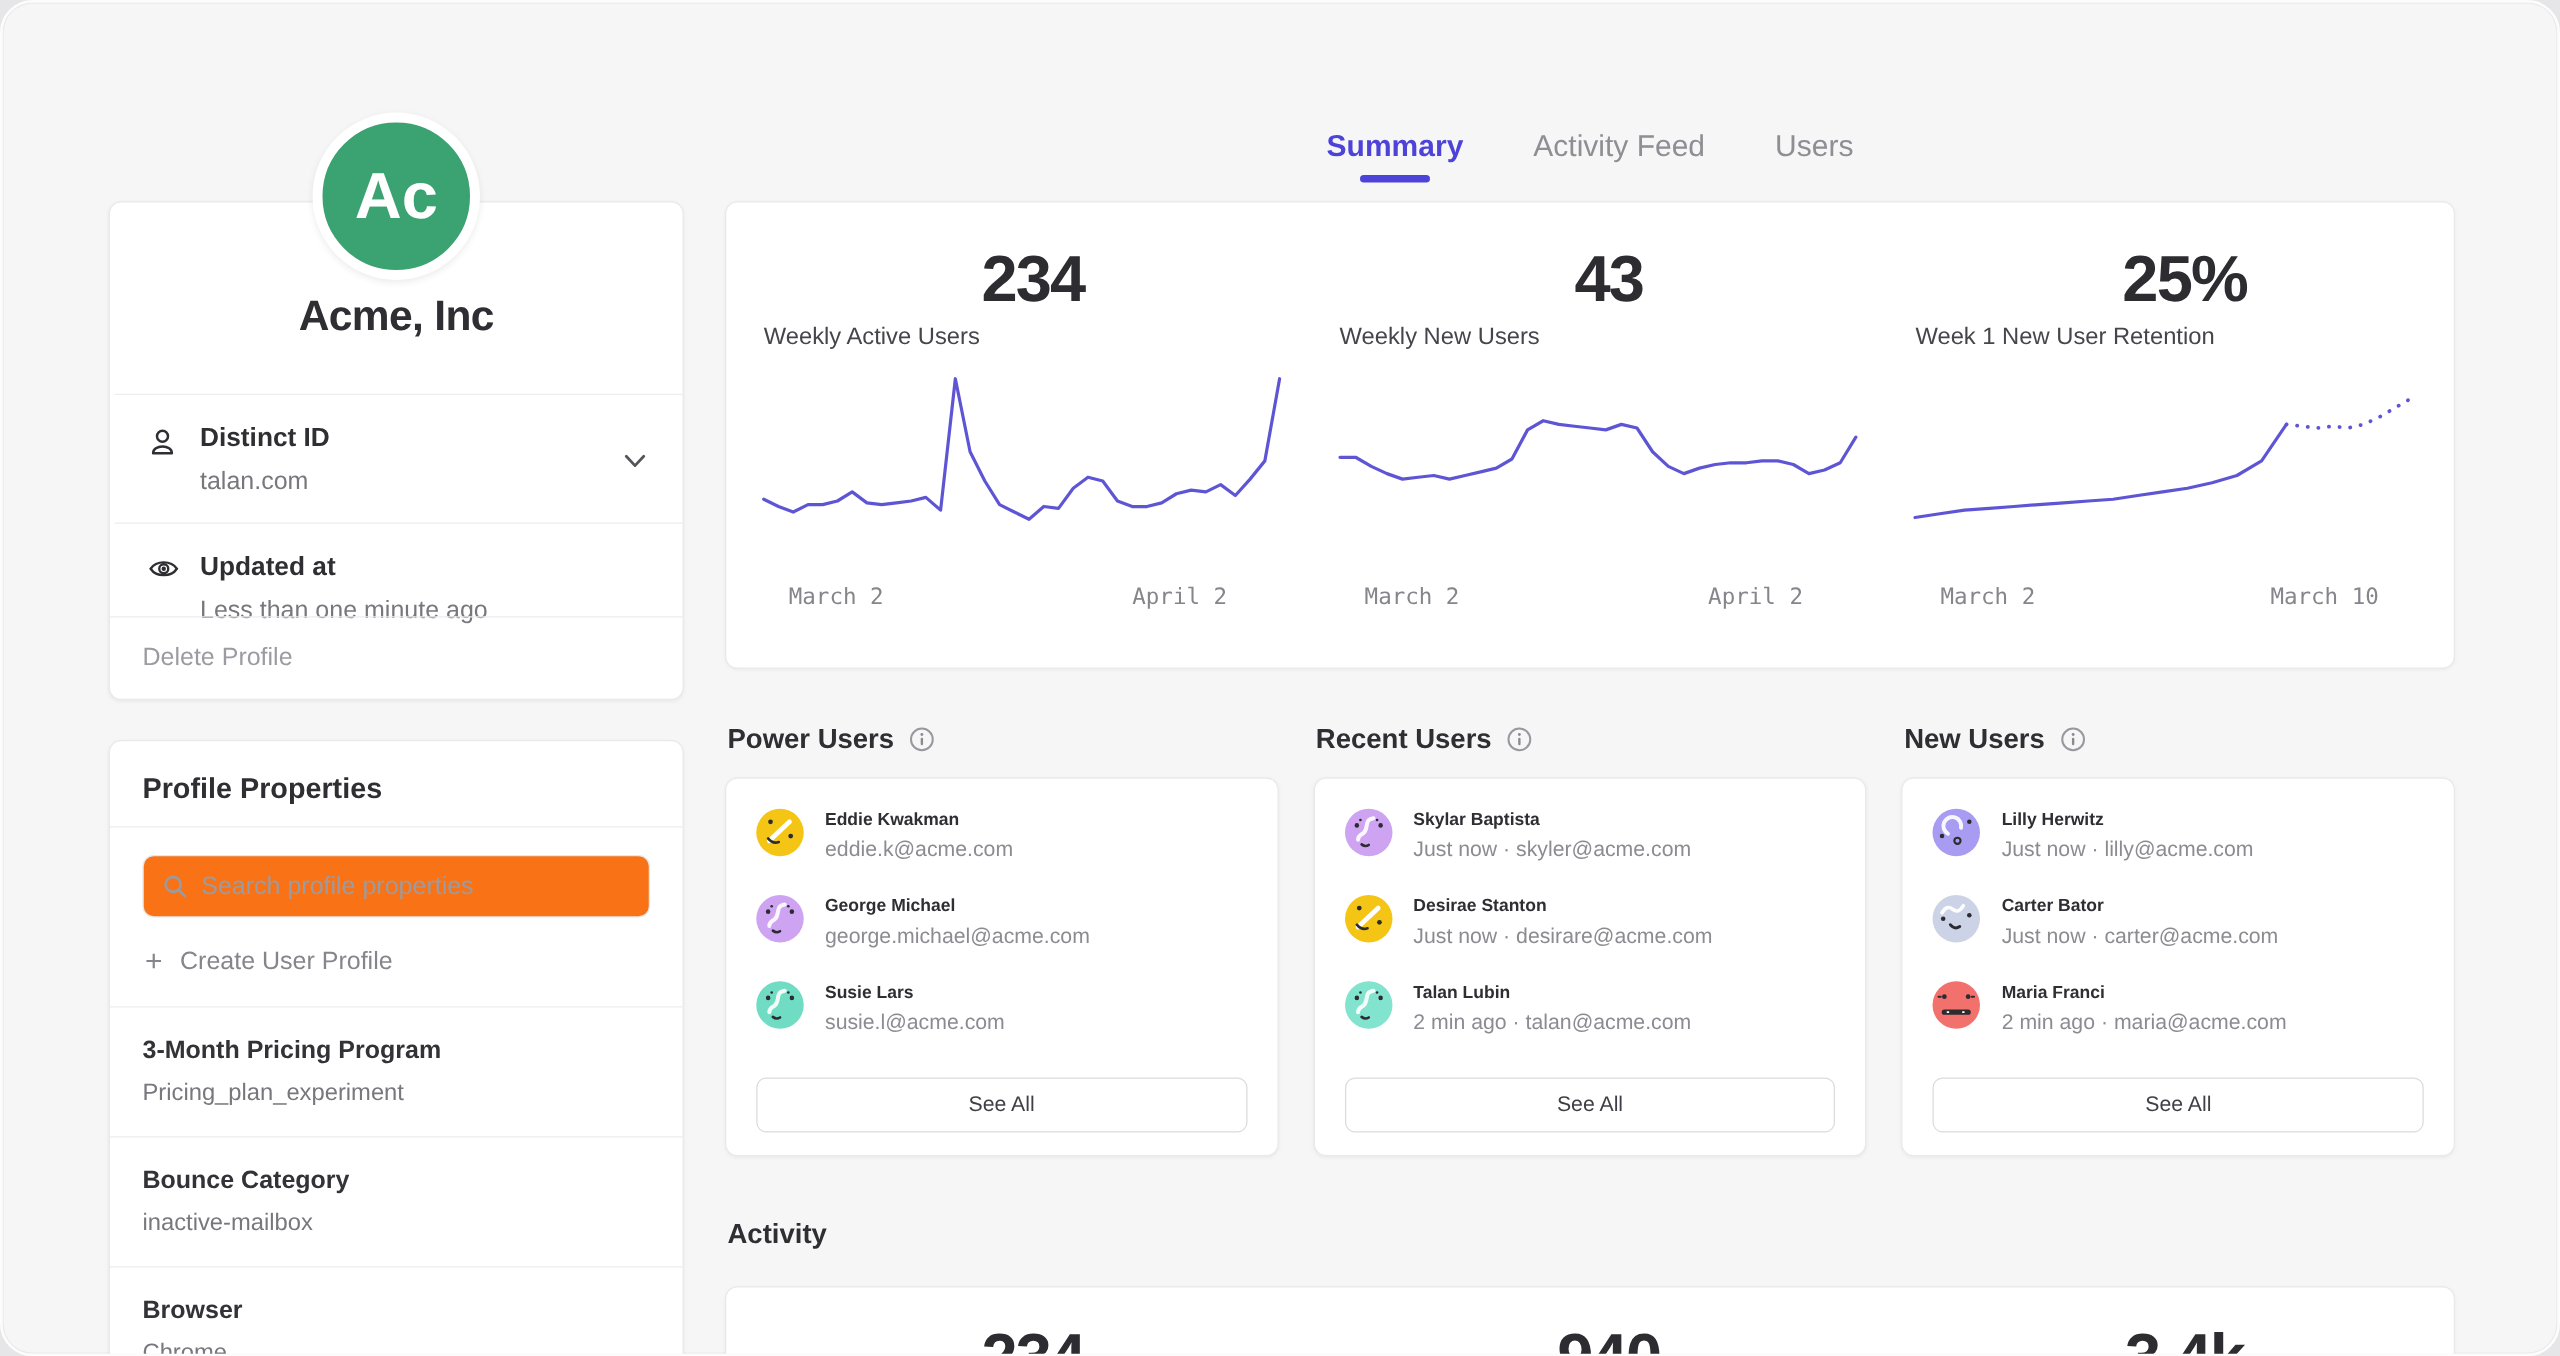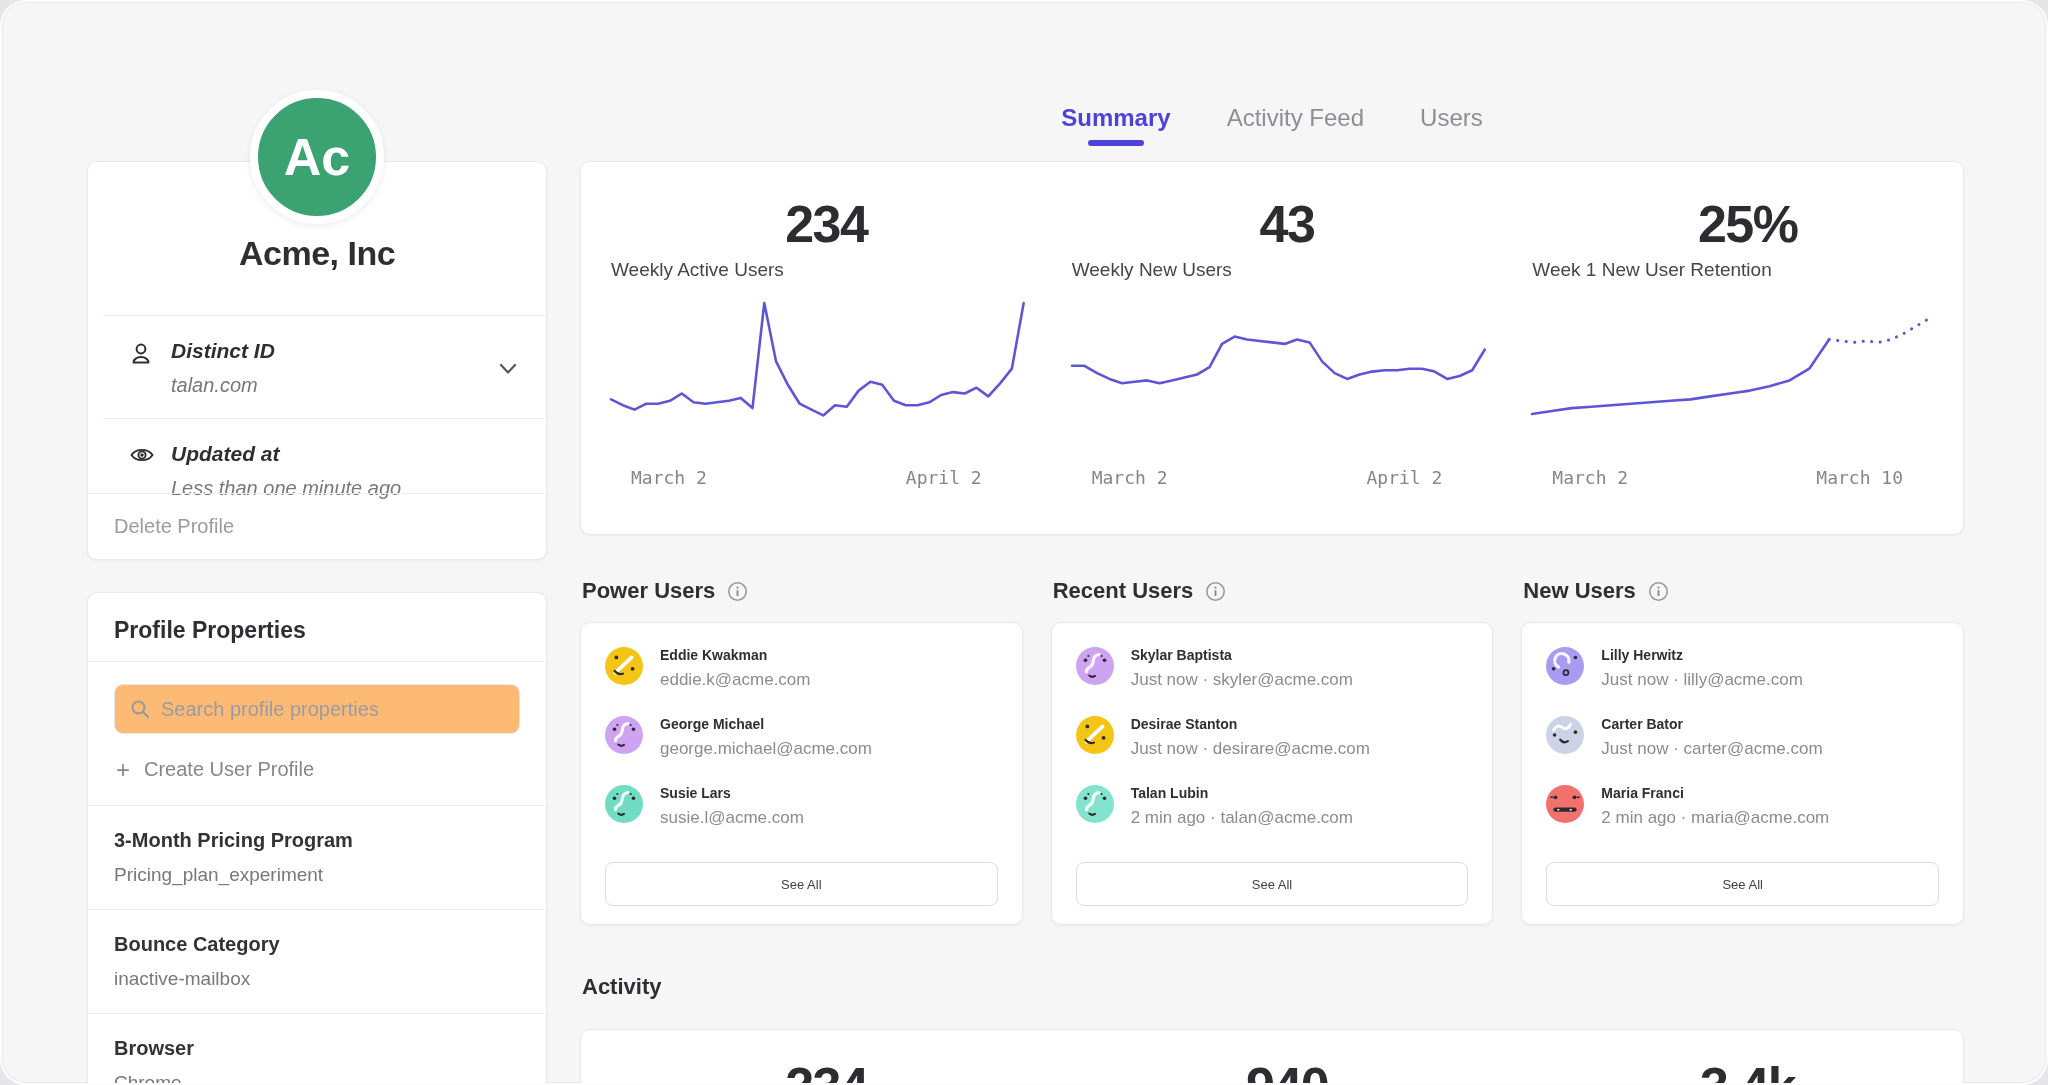--- a/index.html
+++ b/index.html
@@ -9,32 +9,32 @@
   .card { background:#fff; border:1px solid #e9e9eb; border-radius:10px; box-shadow:0 1px 3px rgba(20,20,30,.05); }
   .divider { height:1px; background:#ededef; }
 
   
   .sidebar { position:absolute; left:85px; top:0; width:460px; }
   .company-avatar { position:absolute; left:163px; top:88px; width:134px; height:134px; border-radius:50%;
      background:#3BA272; border:8px solid #fff; color:#fff; font-size:52px; font-weight:700;
      display:flex; align-items:center; justify-content:center; z-index:3; box-shadow:0 2px 6px rgba(0,0,0,.08); }
   .profile-card { position:absolute; left:0; top:159px; width:460px; height:399px; }
   .company-name { margin-top:72px; text-align:center; font-size:34px; font-weight:700; color:#2e2e33; letter-spacing:-.5px; }
-  .meta-rows { position:absolute; top:153px; left:15px; right:0;font-style:italic; }
+  .meta-rows { position:absolute; top:153px; left:4px; right:0; }
   .meta-row { display:flex; align-items:flex-start; padding:23px 26px 21px 26px; border-top:1px solid #ededef; position:relative; cursor:pointer; }
   .meta-icon { width:26px; margin-top:2px; color:#2e2e33; flex:0 0 auto; }
   .meta-text { margin-left:16px; }
   .meta-label { font-size:21px; font-weight:600; color:#2e2e33; }
   .meta-value { font-size:20px; color:#77777d; margin-top:11px; }
   .meta-chevron { position:absolute; right:28px; top:46px; }
   .delete-row { border-top:1px solid #ededef; padding:21px 26px; font-size:20px; color:#9b9ba1; cursor:pointer; }
 
   .properties-card { position:absolute; left:0; top:590px; width:460px; height:560px; }
   .pp-title { padding:24px 26px 17px 26px; font-size:23px; font-weight:700; color:#2e2e33; }
-  .search-box { margin:22px 26px 0 26px; height:50px; background:#fdba74; border:1px solid #e7e7e9; border-radius:9px;
+  .search-box { margin:22px 26px 0 26px; height:50px; background:#f97316; border:1px solid #e7e7e9; border-radius:9px;
      display:flex; align-items:center; padding:0 14px; }
   .search-box input { border:none; outline:none; background:transparent; font-size:20px; color:#45454b; width:100%; margin-left:10px;
      font-family:"Liberation Sans", sans-serif; }
   .search-box input::placeholder { color:#9b9ba1; }
   .create-row { display:flex; align-items:center; gap:14px; padding:24px 28px 24px 28px; color:#85858b; font-size:20px; cursor:pointer; }
   .plus-glyph { font-size:24px; line-height:20px; color:#85858b; }
   .pp-item { border-top:1px solid #ededef; padding:23px 26px; cursor:pointer; }
   .pp-item-label { font-size:20px; font-weight:600; color:#323237; }
   .pp-item-value { font-size:19px; color:#77777d; margin-top:12px; }
 
@@ -58,21 +58,21 @@
   .users-row { position:absolute; left:578px; top:576px; width:1384px; display:flex; gap:28px; }
   .user-section { flex:1 1 0; min-width:0; }
   .section-head { display:flex; align-items:center; gap:12px; padding-left:2px; }
   .section-title { font-size:22px; font-weight:700; color:#2e2e33; }
   .user-card { margin-top:18px; height:303px; padding:24px 24px 18px 24px; display:flex; flex-direction:column; }
   .user-item { display:flex; align-items:flex-start; gap:17px; margin-bottom:26px; cursor:pointer; }
   .u-avatar { width:38px; height:38px; border-radius:50%; flex:0 0 auto; overflow:hidden; }
   .u-name { font-size:14px; font-weight:700; color:#2e2e33; }
   .u-detail { font-size:17px; color:#8b8b92; margin-top:7px; }
   .see-all { margin-top:auto; height:44px; border:1px solid #dcdcdf; border-radius:8px; background:#fff;
-     font-size:13px; color:#3f3f45; display:flex; align-items:center; justify-content:center; cursor:pointer;
+     font-size:17px; color:#3f3f45; display:flex; align-items:center; justify-content:center; cursor:pointer;
      font-family:"Liberation Sans", sans-serif; }
 
   .activity-head { position:absolute; left:580px; top:972px; font-size:22px; font-weight:700; color:#2e2e33; }
   .activity-card { position:absolute; left:578px; top:1027px; width:1384px; height:280px; display:flex; }
   .activity-col { flex:1 1 0; padding:28px 0 0 30px; }
 
   .icon-svg { display:block; }
   .info-badge { width:21px; height:21px; flex:0 0 auto; cursor:pointer; }
 </style>
 </head>

